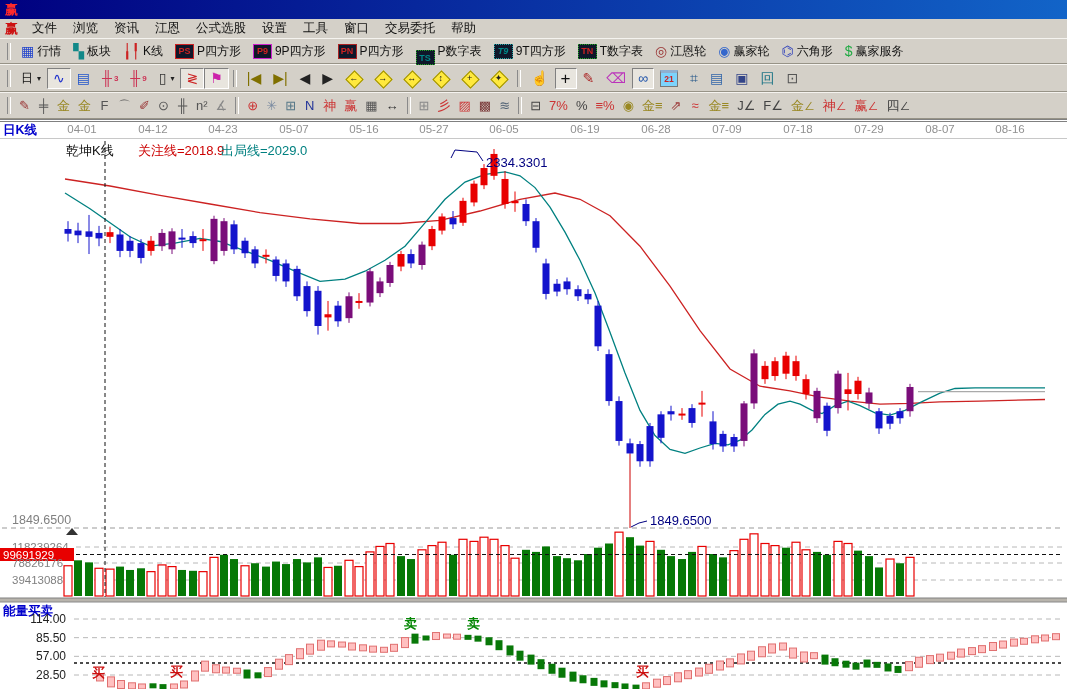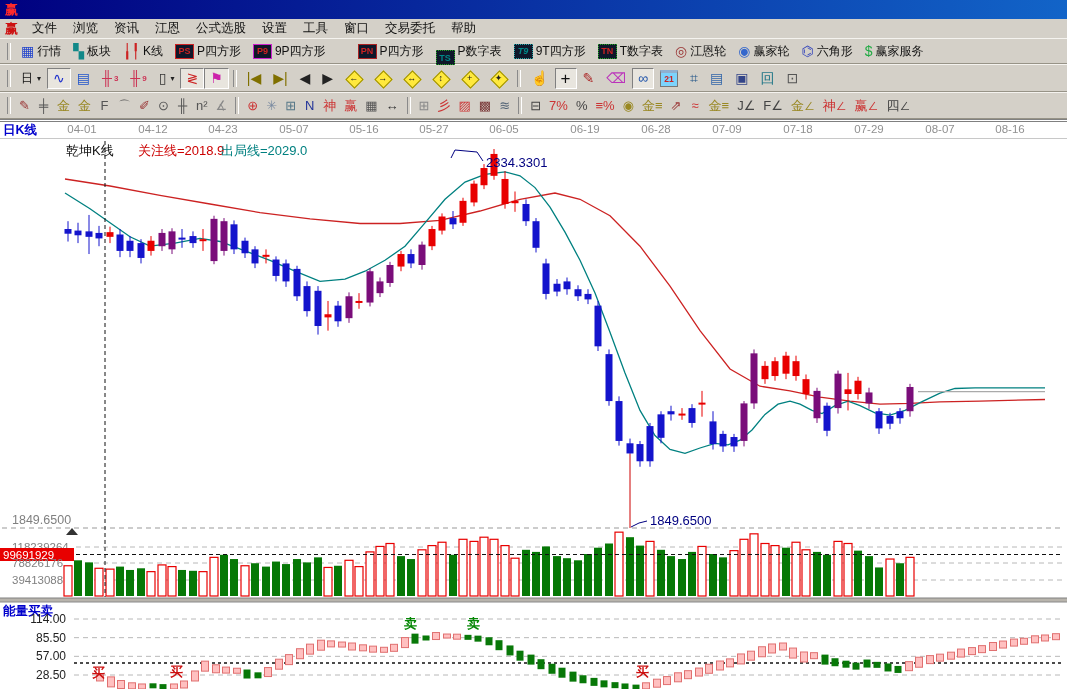--- a/index.html
+++ b/index.html
@@ -69,21 +69,21 @@
       </button>
       <button class="tbtn">
         <span class="lbox" style="border-color: rgb(204, 34, 34); color: rgb(204, 34, 34);">PS</span>
         <span>P四方形</span>
       </button>
       <button class="tbtn">
         <span class="lbox" style="border-color: rgb(204, 34, 204); color: rgb(204, 34, 34);">P9</span>
         <span>9P四方形</span>
       </button>
       <button class="tbtn">
-        <span class="lbox" style="border-color: rgb(170, 34, 34); color: rgb(204, 34, 34); margin-left: 20px;">PN</span>
+        <span class="lbox" style="border-color: rgb(170, 34, 34); color: rgb(204, 34, 34);">PN</span>
         <span>P四方形</span>
       </button>
       <button class="tbtn">
         <span class="lbox dashed" style="border-color: rgb(34, 170, 34); color: rgb(0, 136, 136); margin-top: 13px;">TS</span>
         <span>P数字表</span>
       </button>
       <button class="tbtn">
         <span class="lbox dashed" style="border-color: rgb(34, 170, 170); color: rgb(0, 136, 136); font-style: italic;">T9</span>
         <span>9T四方形</span>
       </button>

